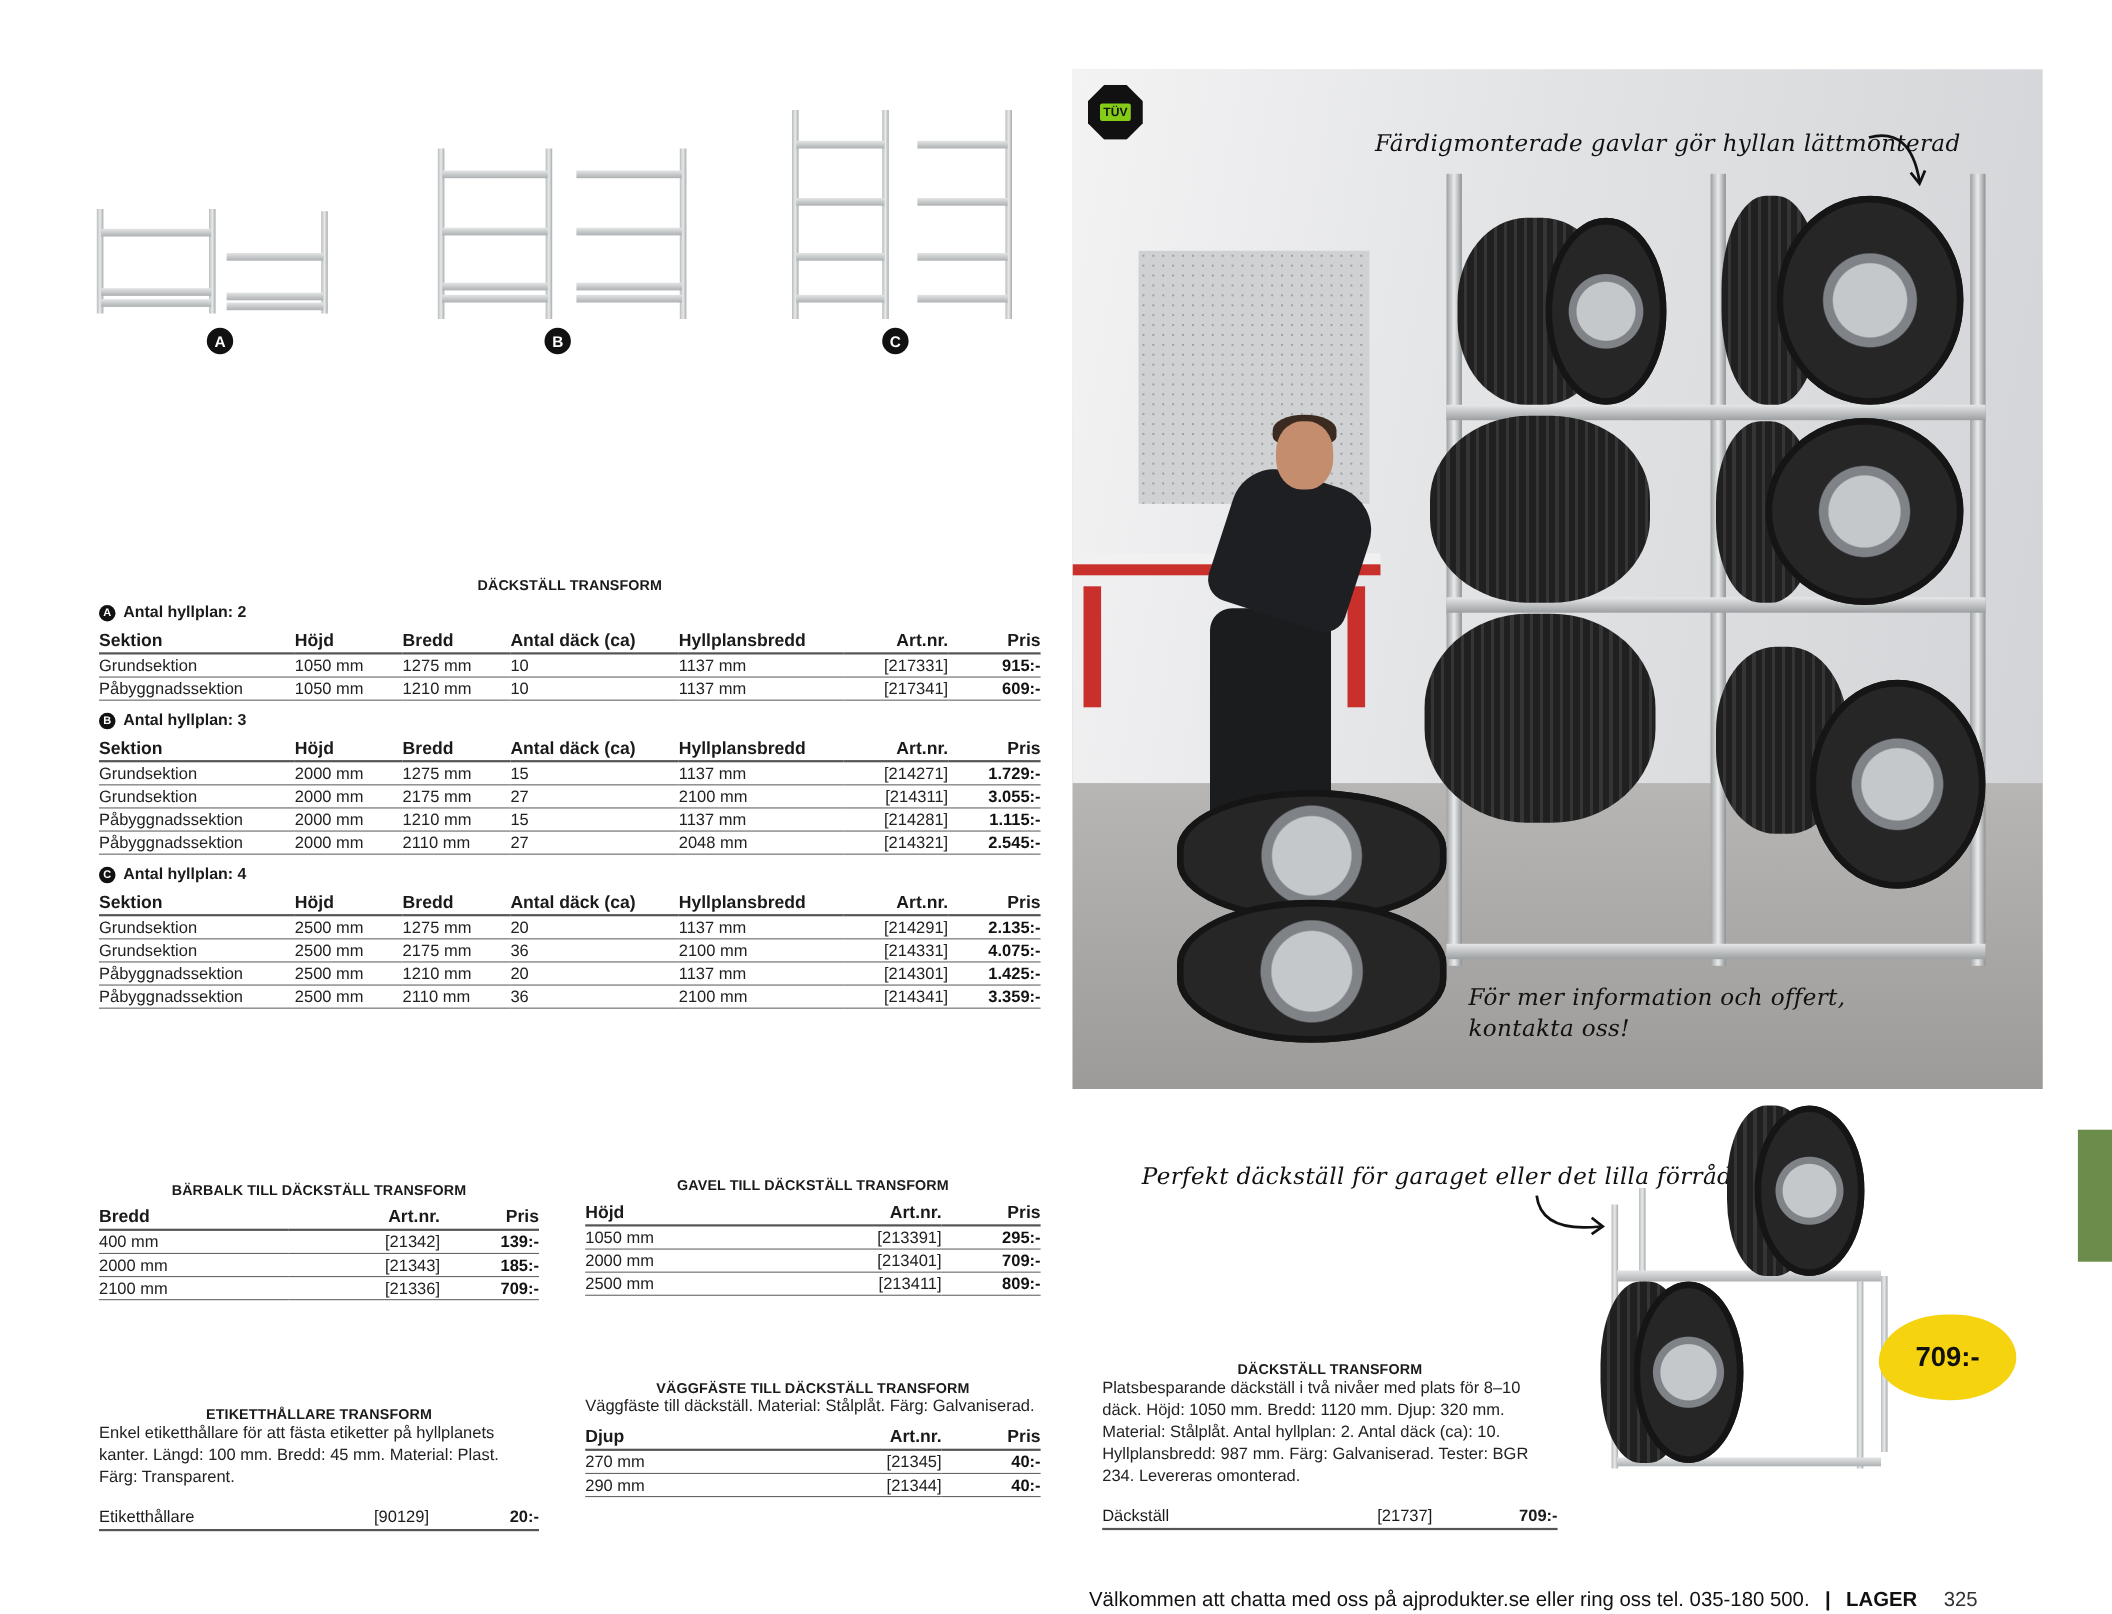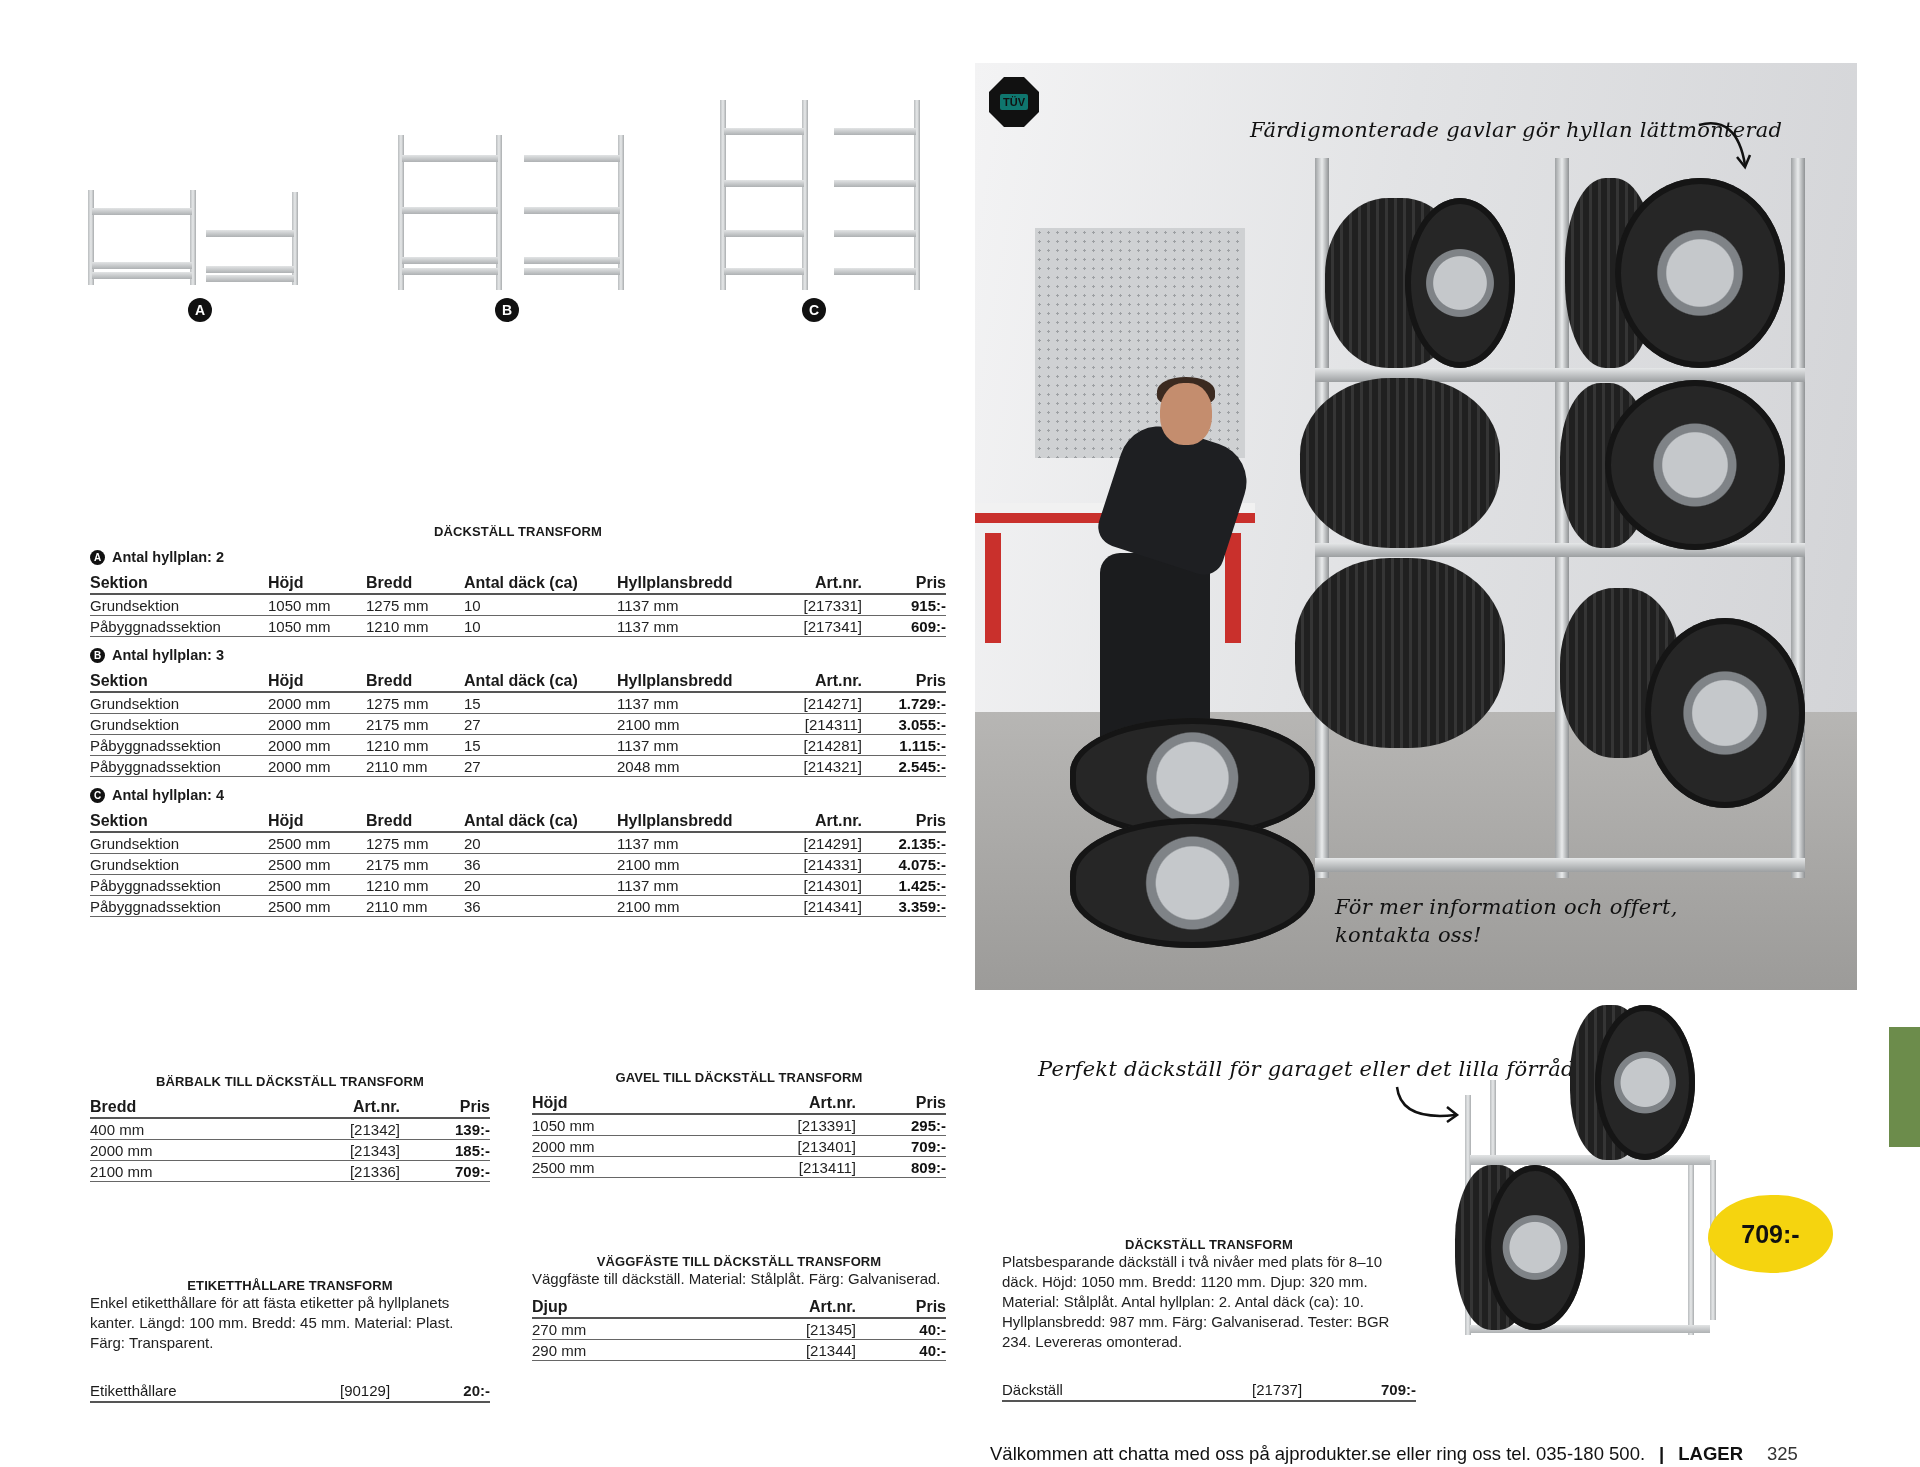--- a/index.html
+++ b/index.html
@@ -33,21 +33,21 @@
   .main-block th:nth-child(2), .main-block td:nth-child(2) { width: 98px; }
   .main-block th:nth-child(3), .main-block td:nth-child(3) { width: 98px; }
   .main-block th:nth-child(4), .main-block td:nth-child(4) { width: 153px; }
   .main-block th:nth-child(5), .main-block td:nth-child(5) { width: 150px; }
   .main-block th:nth-child(6), .main-block td:nth-child(6) { width: 95px; text-align: right; }
   .main-block th:nth-child(7), .main-block td:nth-child(7) { text-align: right; }
 
   
   .acc { position: absolute; }
   .acc table { margin-top: 6px; }
-  .acc .single-row { display: flex; justify-content: space-between; border-bottom: 2px solid #555; padding: 6px 0 2px; font-size: 15px; margin-top: 23px; }
+  .acc .single-row { display: flex; justify-content: space-between; border-bottom: 2px solid #555; padding: 6px 0 2px; font-size: 15px; margin-top: 12px; }
 
   
   .photo { position: absolute; left: 975px; top: 63px; width: 882px; height: 927px; overflow: hidden;
     background: linear-gradient(180deg, #e9eaec 0%, #d9dadc 40%, #c9c9ca 70%, #b6b5b3 100%); }
   .wall-back { position: absolute; left: 0; top: 0; width: 100%; height: 70%;
     background: linear-gradient(100deg, #f3f3f4 0%, #e2e3e5 45%, #d3d4d7 100%); }
   .floor { position: absolute; left: 0; bottom: 0; width: 100%; height: 30%;
     background: linear-gradient(180deg, #b7b6b4, #9c9b99); }
   .pegboard { position: absolute; left: 60px; top: 165px; width: 210px; height: 230px; background: #cfd1d3;
     background-image: radial-gradient(#9da0a3 1.2px, transparent 1.4px); background-size: 9px 9px; }
@@ -61,21 +61,21 @@
   .tire-side { position: absolute; border-radius: 45%; background: repeating-linear-gradient(90deg,#202020 0 6px,#353535 6px 9px); }
   .man { position: absolute; left: 110px; top: 320px; width: 170px; height: 480px; }
   .man .head { position: absolute; left: 75px; top: 0; width: 52px; height: 62px; border-radius: 45%; background: #c48d6e; }
   .man .hair { position: absolute; left: 72px; top: -6px; width: 58px; height: 28px; border-radius: 50% 50% 30% 30%; background: #3b2a20; }
   .man .torso { position: absolute; left: 25px; top: 50px; width: 130px; height: 130px; border-radius: 40px 40px 20px 20px; background: #1e1f22; transform: rotate(18deg); }
   .man .legs { position: absolute; left: 15px; top: 170px; width: 110px; height: 250px; background: #1b1c1e; border-radius: 20px; }
   .handwriting { position: absolute; font-family: "DejaVu Serif", serif; font-style: italic; color: #111; font-size: 21px; letter-spacing: 0.3px; }
   .tuv { position: absolute; left: 14px; top: 14px; width: 50px; height: 50px; background: #111; color: #fff;
     clip-path: polygon(30% 0,70% 0,100% 30%,100% 70%,70% 100%,30% 100%,0 70%,0 30%);
     display: flex; align-items: center; justify-content: center; font-size: 11px; font-weight: bold; }
-  .tuv span { background: #0f766e; color: #111; padding: 2px 3px; border-radius: 2px; }
+  .tuv span { background: #84cc16; color: #111; padding: 2px 3px; border-radius: 2px; }
 
   
   .small-rack { position: absolute; left: 1460px; top: 1005px; width: 260px; height: 330px; }
   .price-badge { position: absolute; left: 1708px; top: 1195px; width: 125px; height: 78px; background: #f5d40f;
     border-radius: 50% 45% 48% 50% / 55% 50% 50% 45%; display: flex; align-items: center; justify-content: center;
     font-weight: bold; font-size: 25px; color: #111; }
 
   .green-tab { position: absolute; left: 1889px; top: 1027px; width: 31px; height: 120px; background: #6c8c4b; }
 
   .footer { position: absolute; left: 990px; top: 1443px; width: 870px; font-size: 18.5px; display: flex; align-items: baseline; gap: 14px; color: #111; }

